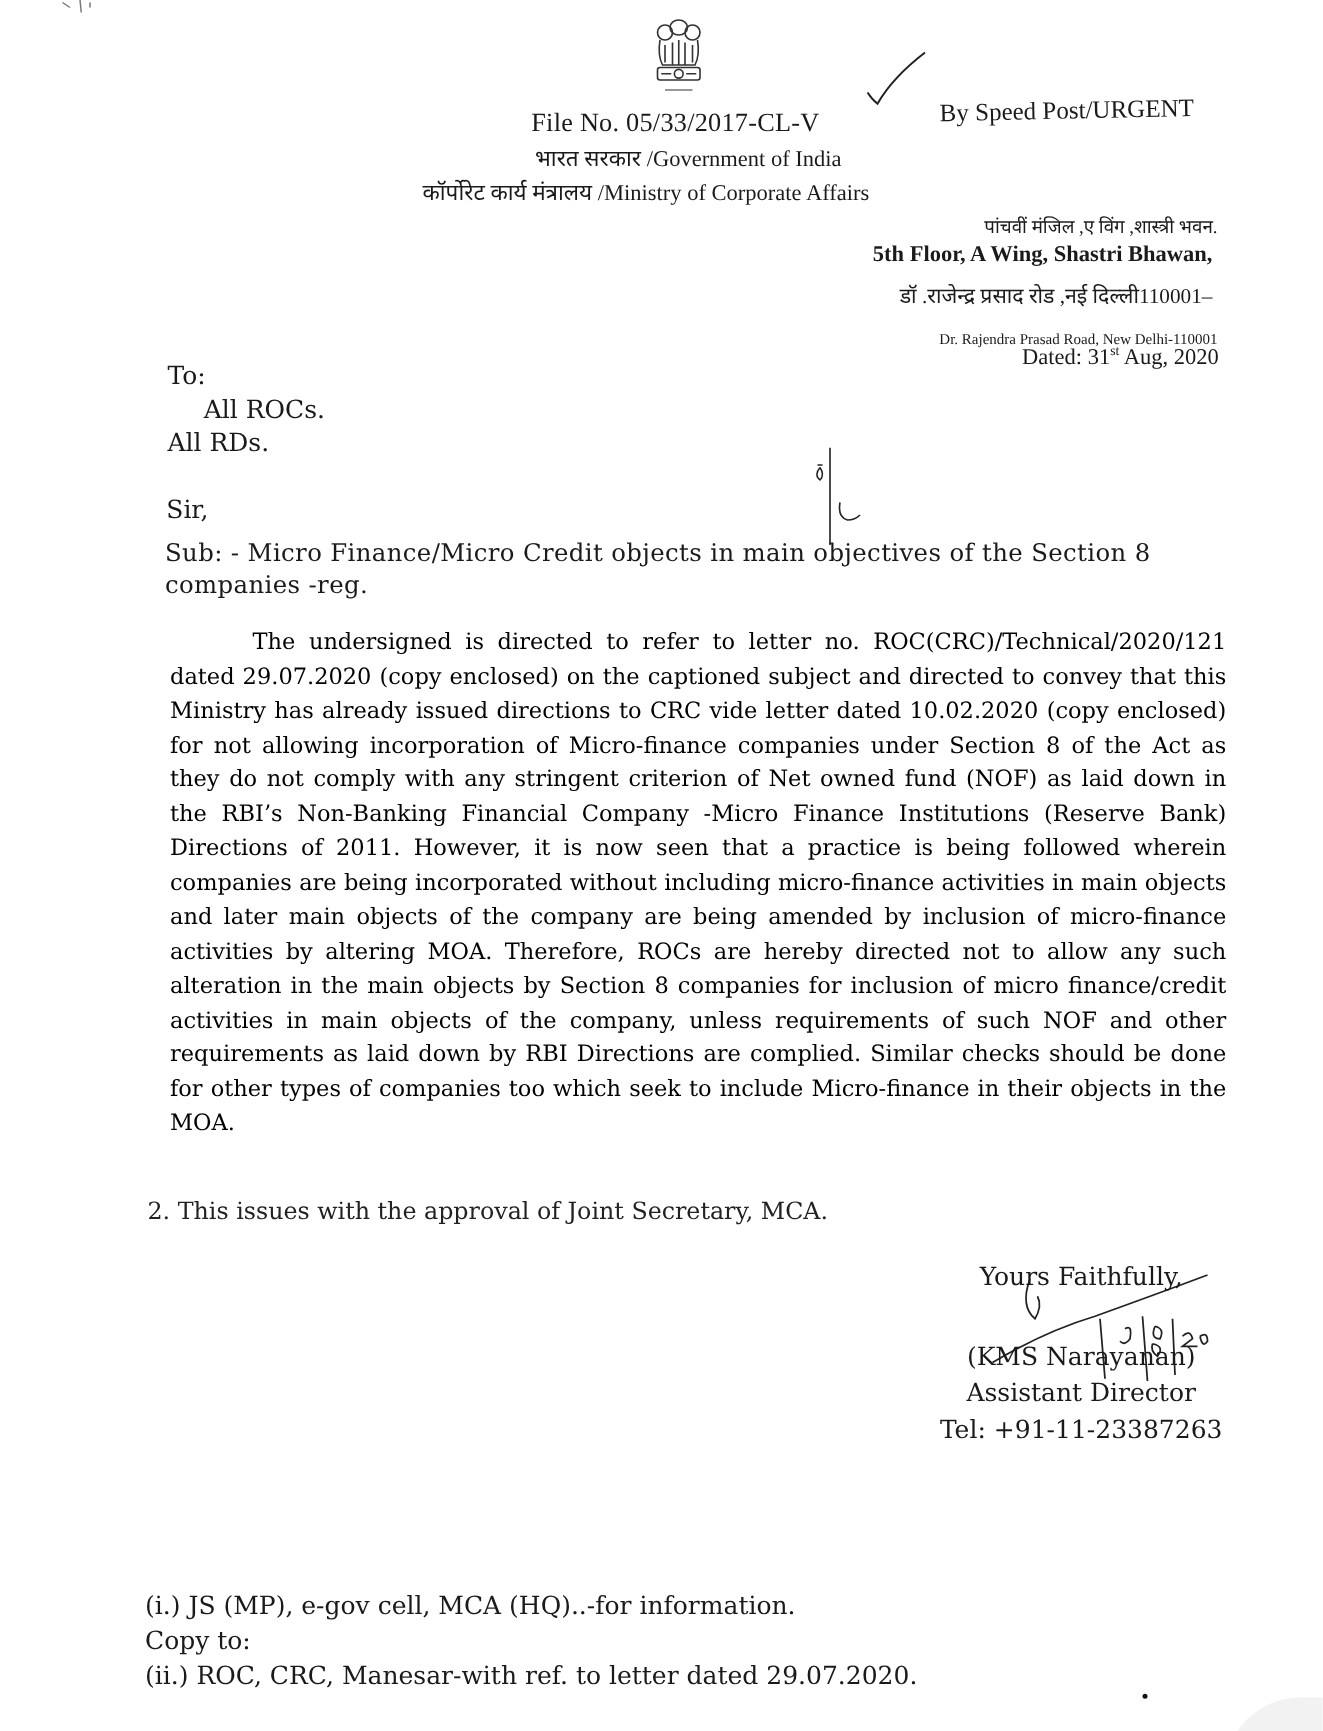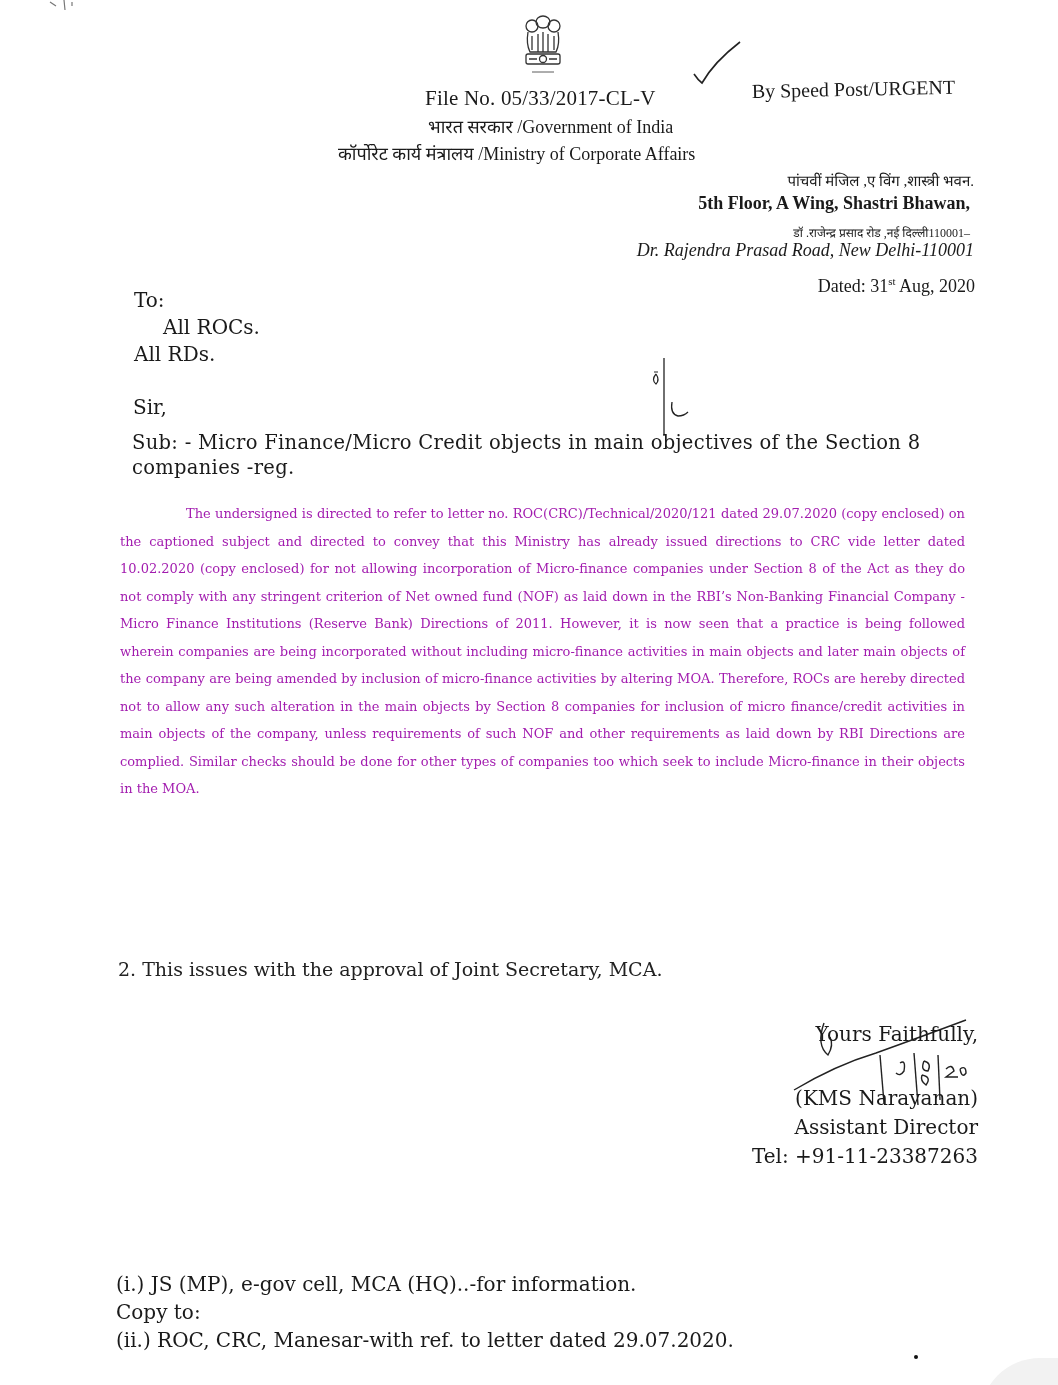--- a/index.html
+++ b/index.html
@@ -8,31 +8,31 @@
     .times { font-family: "Liberation Serif", "DejaVu Serif", serif; }
     .serif { font-family: "DejaVu Serif", "Liberation Serif", serif; }
     .emblem { left: 518px; top: 12px; width: 50px; height: 70px; }
     .tick-mark { left: 692px; top: 40px; width: 50px; height: 50px; }
     .file-no { left: 425px; top: 86px; font-size: 21px; letter-spacing: 0.2px; }
     .speed-post { left: 752px; top: 80px; font-size: 20px; transform: rotate(-1.2deg); transform-origin: left bottom; }
     .gov { left: 428px; top: 114px; font-size: 18px; }
     .ministry { left: 338px; top: 141px; font-size: 18px; }
     .hi-addr1 { right: 84px; top: 170px; font-size: 15px; text-align: right; }
     .addr1 { right: 88px; top: 193px; font-size: 18px; font-weight: bold; text-align: right; }
-    .hi-addr2 { right: 88px; top: 224px; font-size: 12px; text-align: center; }
-    .addr2 { right: 84px; top: 240px; font-size: 18px; text-align: right; font-style: italic; }
+    .hi-addr2 { right: 88px; top: 224px; font-size: 17px; text-align: center; }
+    .addr2 { right: 84px; top: 264px; font-size: 12px; text-align: right; }
     .dated { right: 83px; top: 275px; font-size: 18px; text-align: right; }
     .dated sup { font-size: 11px; }
     .to { left: 134px; top: 288px; font-size: 20px; }
     .to-line { left: 134px; font-size: 20px; }
     .sir { left: 133px; top: 395px; font-size: 20px; }
     .subject { left: 132px; top: 430px; width: 838px; font-size: 19.5px; line-height: 25px; letter-spacing: 0.3px; }
-    .body-para { left: 120px; top: 500px; width: 845px; font-size: 13px; line-height: 27.5px; text-align: justify; text-indent: 66px; color: #a21caf; }
+    .body-para { left: 136px; top: 500px; width: 845px; font-size: 18px; line-height: 27.5px; text-align: justify; text-indent: 66px; color: #000000; }
     .para2 { left: 118px; top: 958px; font-size: 19px; color: #222; }
-    .sign-block { right: 80px; top: 1007px; text-align: right; font-size: 20px; line-height: 29px; margin-top: 13px; }
+    .sign-block { right: 80px; top: 1007px; text-align: center; font-size: 20px; line-height: 29px; }
     .sign-block .closing { margin-bottom: 35px; }
     .signature { left: 776px; top: 1015px; width: 200px; height: 90px; }
     .copy-block { left: 116px; top: 1270px; font-size: 20px; line-height: 28px; }
     .margin-note { left: 648px; top: 358px; width: 50px; height: 80px; }
     .dot-mark { left: 914px; top: 1355px; width: 4px; height: 4px; background: #111; border-radius: 50%; }
     .corner-shade { left: 980px; top: 1358px; width: 140px; height: 60px; background: #f2f2f2; border-radius: 60px 0 0 0; }
     .scan-speck { left: 48px; top: 0px; width: 30px; height: 14px; }
   </style>
 </head>
 <body>

